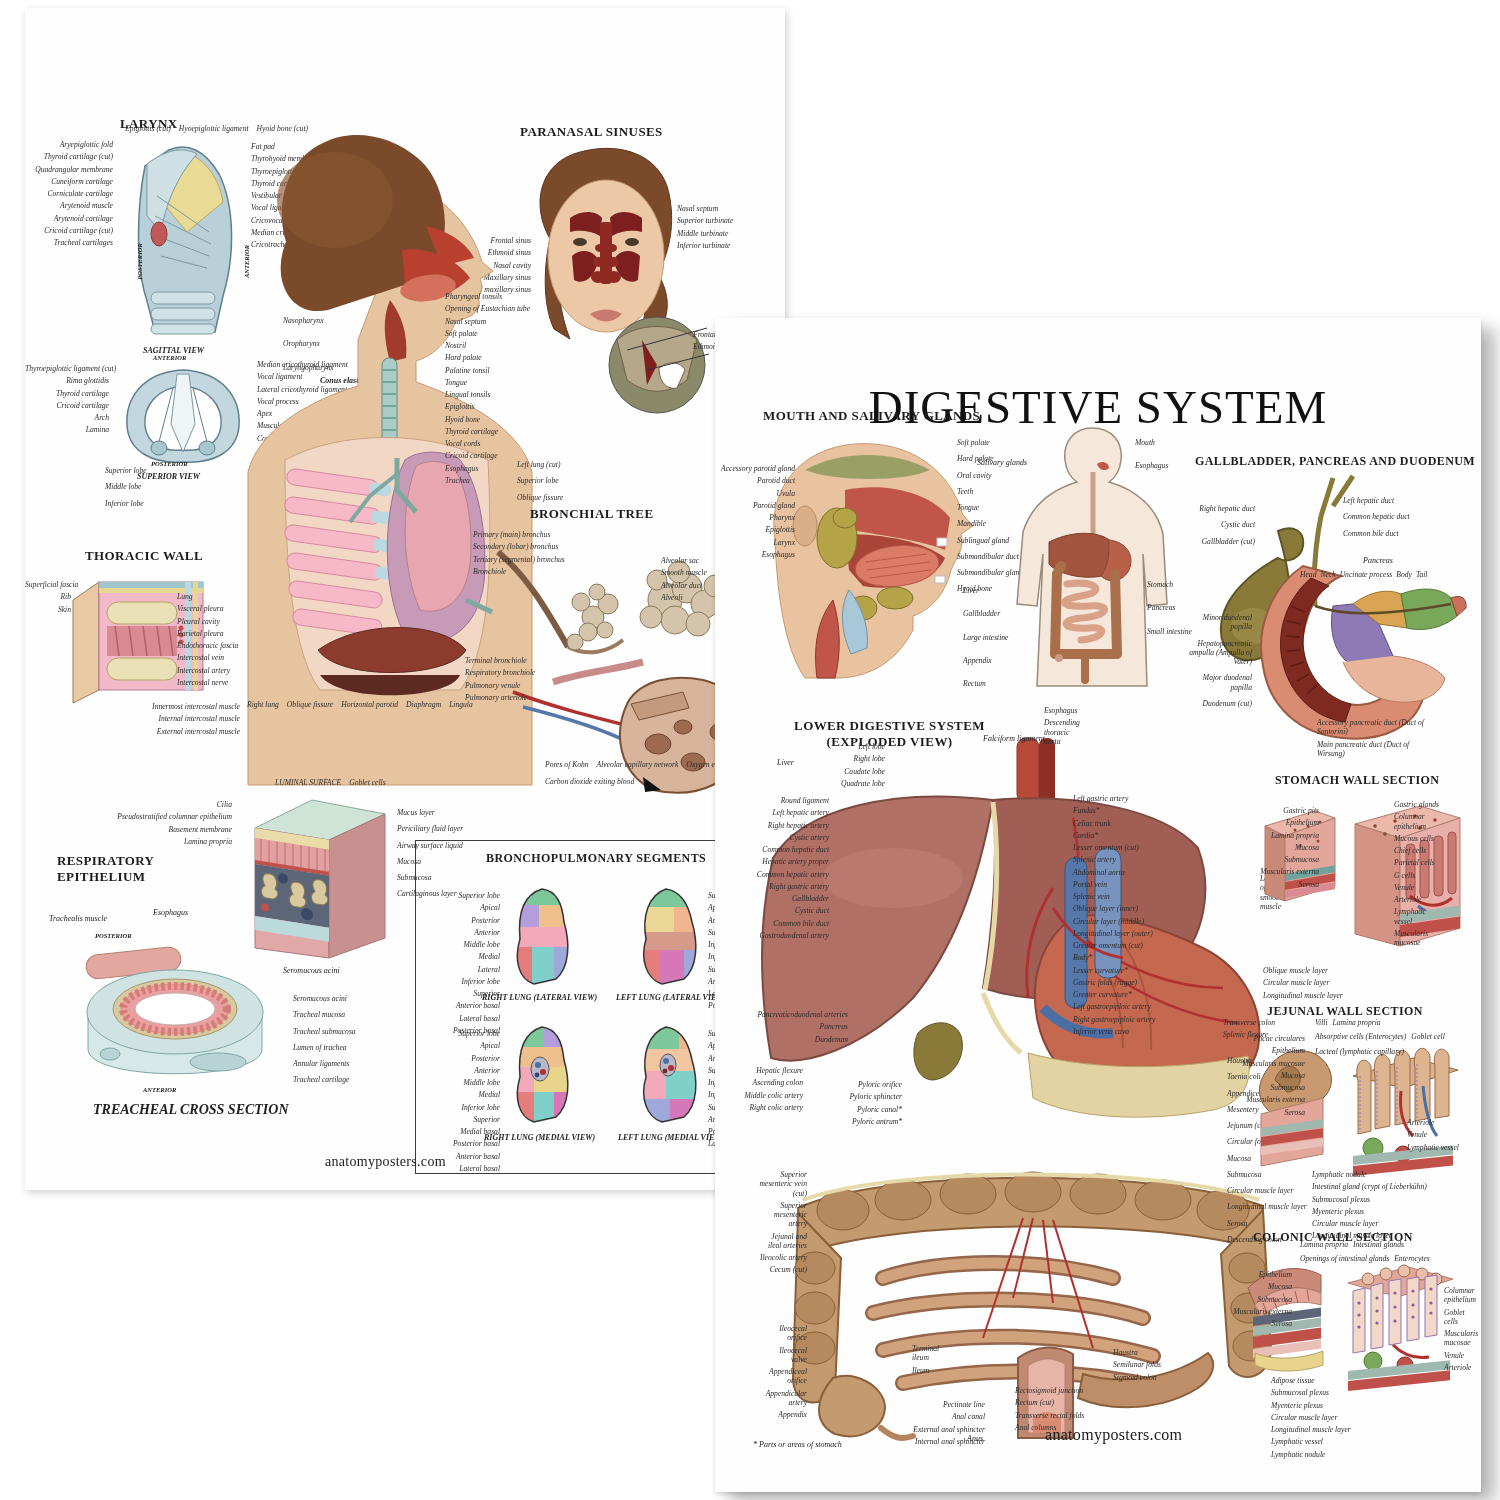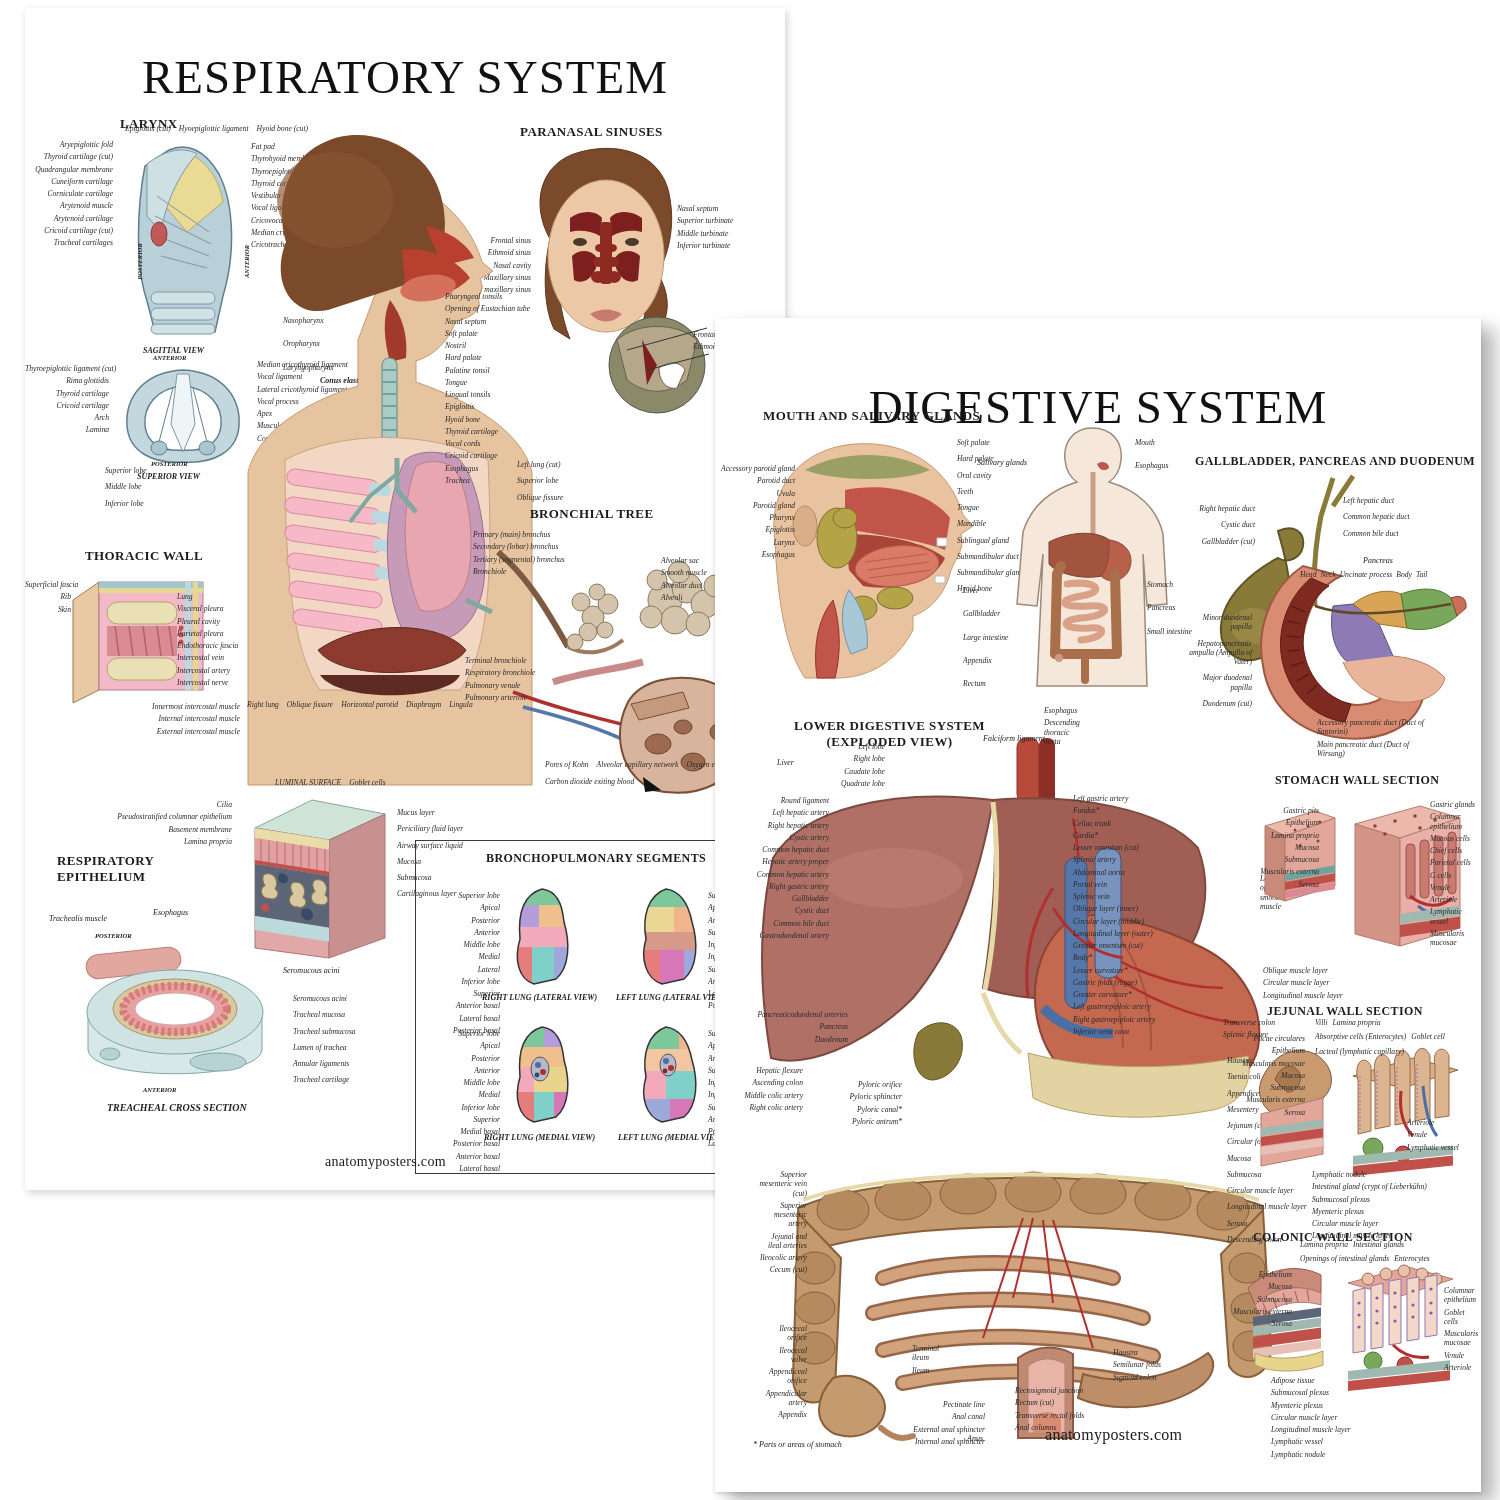--- a/index.html
+++ b/index.html
@@ -23,21 +23,20 @@
   .foot{position:absolute;font-size:16px;color:#1a1a1a;letter-spacing:.3px;}
   .box{position:absolute;border:1.3px solid #3a3a3a;}
   svg{position:absolute;overflow:visible;}
 </style>
 </head>
 <body>
 
 <div id="canvas">
 
   <div class="poster" id="resp-poster">
-    <div class="h1" style="top:42px;">RESPIRATORY SYSTEM</div>
 
     <div class="h2" style="left:95px;top:108px;">LARYNX</div>
     <svg width="130" height="212" style="left:92px;top:128px;" viewBox="0 0 130 212">
       <path d="M28 30 C20 70 18 130 30 165 L38 196 L98 196 L106 160 C118 120 118 70 102 38 C88 14 70 6 52 14 Z" fill="#b9d0d8" stroke="#5f7f8c" stroke-width="1.5"></path>
       <path d="M60 14 C85 18 102 40 106 66 L70 96 L40 60 Z" fill="#e9da96" stroke="#b9a95f"></path>
       <path d="M30 28 C48 14 66 10 80 18 C60 40 48 70 44 96 L30 80 Z" fill="#cfe0e4" stroke="#7d98a4"></path>
       <g stroke="#7d98a4" stroke-width="1">
           <line x1="40" y1="60" x2="92" y2="96"></line>
           <line x1="38" y1="80" x2="94" y2="108"></line>
           <line x1="40" y1="100" x2="92" y2="120"></line>
@@ -416,21 +415,21 @@
     </svg>
     <div class="col sp2" style="left:268px;top:986px;width:110px;">
         <div class="lbl">Seromucous acini</div>
         <div class="lbl">Tracheal mucosa</div>
         <div class="lbl">Tracheal submucosa</div>
         <div class="lbl">Lumen of trachea</div>
         <div class="lbl">Annular ligaments</div>
         <div class="lbl">Tracheal cartilage</div>
       </div>
     <div class="cap" style="left:118px;top:1078px;font-size:6.5px;">ANTERIOR</div>
-    <div class="cap" style="left:82px;top:1094px;font-size:10px;">TREACHEAL CROSS SECTION</div>
+    <div class="cap" style="left:68px;top:1094px;font-size:14px;">TREACHEAL CROSS SECTION</div>
 
     <div class="box" style="left:390px;top:832px;width:368px;height:332px;">
       <div class="h2 h2s" style="left:70px;top:10px;">BRONCHOPULMONARY SEGMENTS</div>
       <svg width="70" height="100" style="left:88px;top:46px;" viewBox="0 0 70 100">
         <defs>
             <clipPath id="lg1">
               <path d="M38 2 C18 8 14 30 16 52 C10 72 14 92 30 97 L52 92 C66 80 66 55 60 35 C58 15 52 4 38 2 Z"></path>
             </clipPath>
           </defs>
         <g clip-path="url(#lg1)">
@@ -946,21 +945,21 @@
     </svg>
     <div class="col r" style="left:518px;top:488px;width:86px;">
         <div class="lbl">Gastric pits</div>
         <div class="lbl">Epithelium</div>
         <div class="lbl">Lamina propria</div>
         <div class="lbl">Mucosa</div>
         <div class="lbl">Submucosa</div>
         <div class="lbl">Muscularis externa</div>
         <div class="lbl">Serosa</div>
       </div>
-    <div class="col wrap" style="left:678px;top:482px;width:84px;">
+    <div class="col wrap" style="left:642px;top:482px;width:84px;">
         <div class="lbl">Gastric glands</div>
         <div class="lbl">Columnar epithelium</div>
         <div class="lbl">Mucous cells</div>
         <div class="lbl">Chief cells</div>
         <div class="lbl">Parietal cells</div>
         <div class="lbl">G cells</div>
         <div class="lbl">Venule</div>
         <div class="lbl">Arteriole</div>
         <div class="lbl">Lymphatic vessel</div>
         <div class="lbl">Muscularis mucosae</div>

